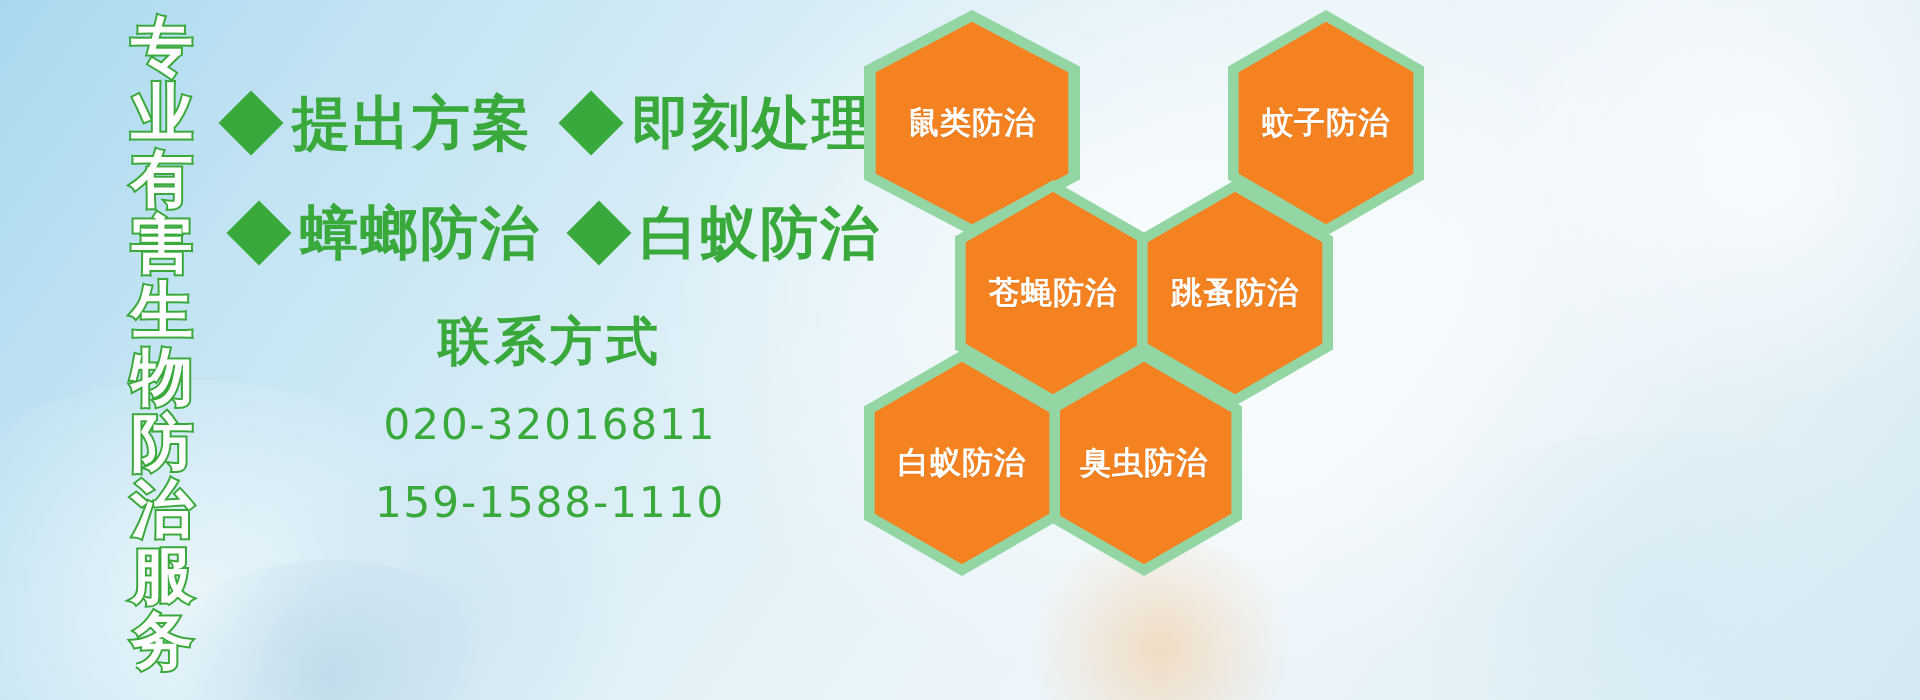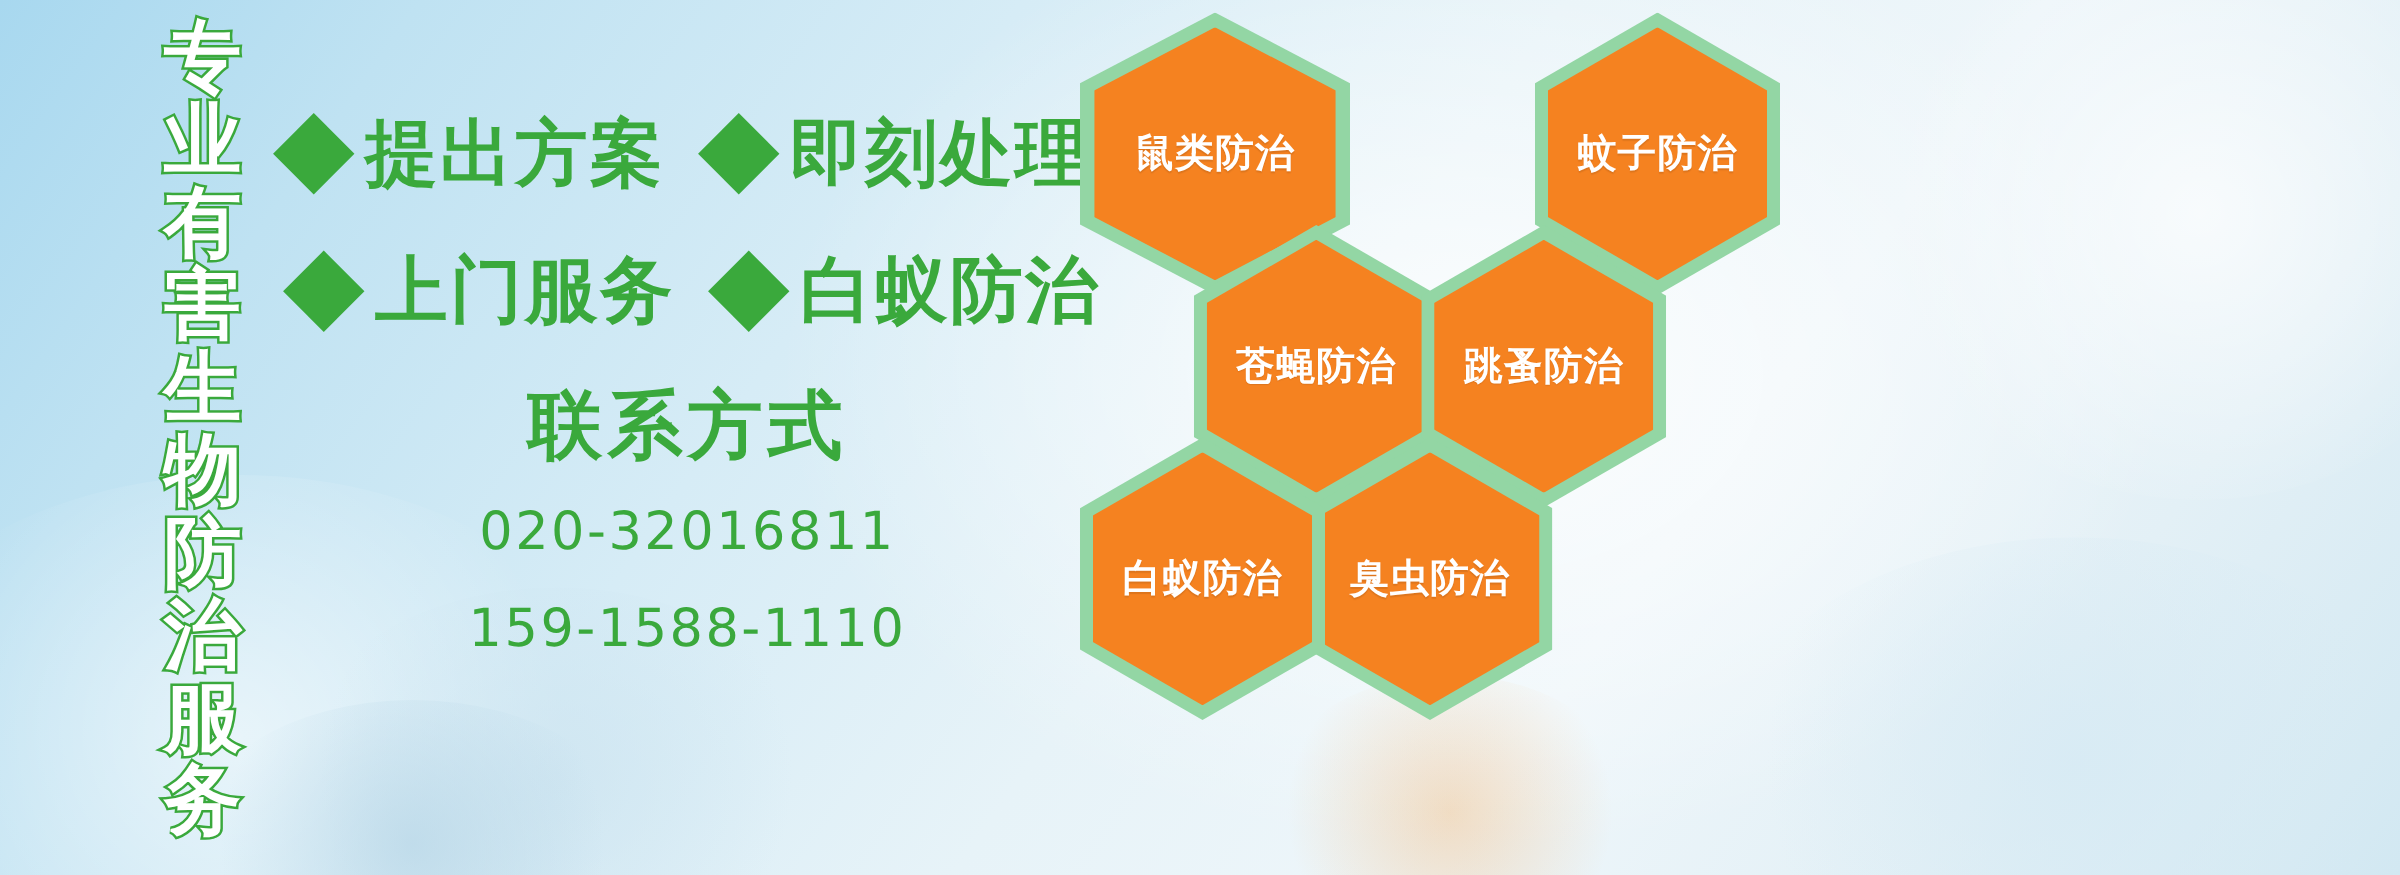--- a/index.html
+++ b/index.html
@@ -94,21 +94,21 @@
 
   
   #contact-block {
     position: absolute;
     left: 270px;
     top: 312px;
     width: 560px;
     text-align: center;
   }
   #contact-heading {
-    font-size: 60px;
+    font-size: 52px;
     line-height: 58px;
     font-weight: 700;
     color: #3aa93c;
     letter-spacing: 4px;
     margin-bottom: 16px;
   }
   .contact-phone {
     font-size: 42px;
     line-height: 78px;
     font-weight: 400;
@@ -193,21 +193,21 @@
     </div>
     <div class="feature-item">
       <span class="diamond-icon"></span>
       <span class="feature-label">即刻处理</span>
     </div>
   </div>
 
   <div class="feature-row" id="feature-row-2">
     <div class="feature-item">
       <span class="diamond-icon"></span>
-      <span class="feature-label">上门服务</span>
+      <span class="feature-label">蟑螂防治</span>
     </div>
     <div class="feature-item">
       <span class="diamond-icon"></span>
       <span class="feature-label">白蚁防治</span>
     </div>
   </div>
 
   <div id="contact-block">
     <div id="contact-heading">联系方式</div>
     <div class="contact-phone">020-32016811</div>

